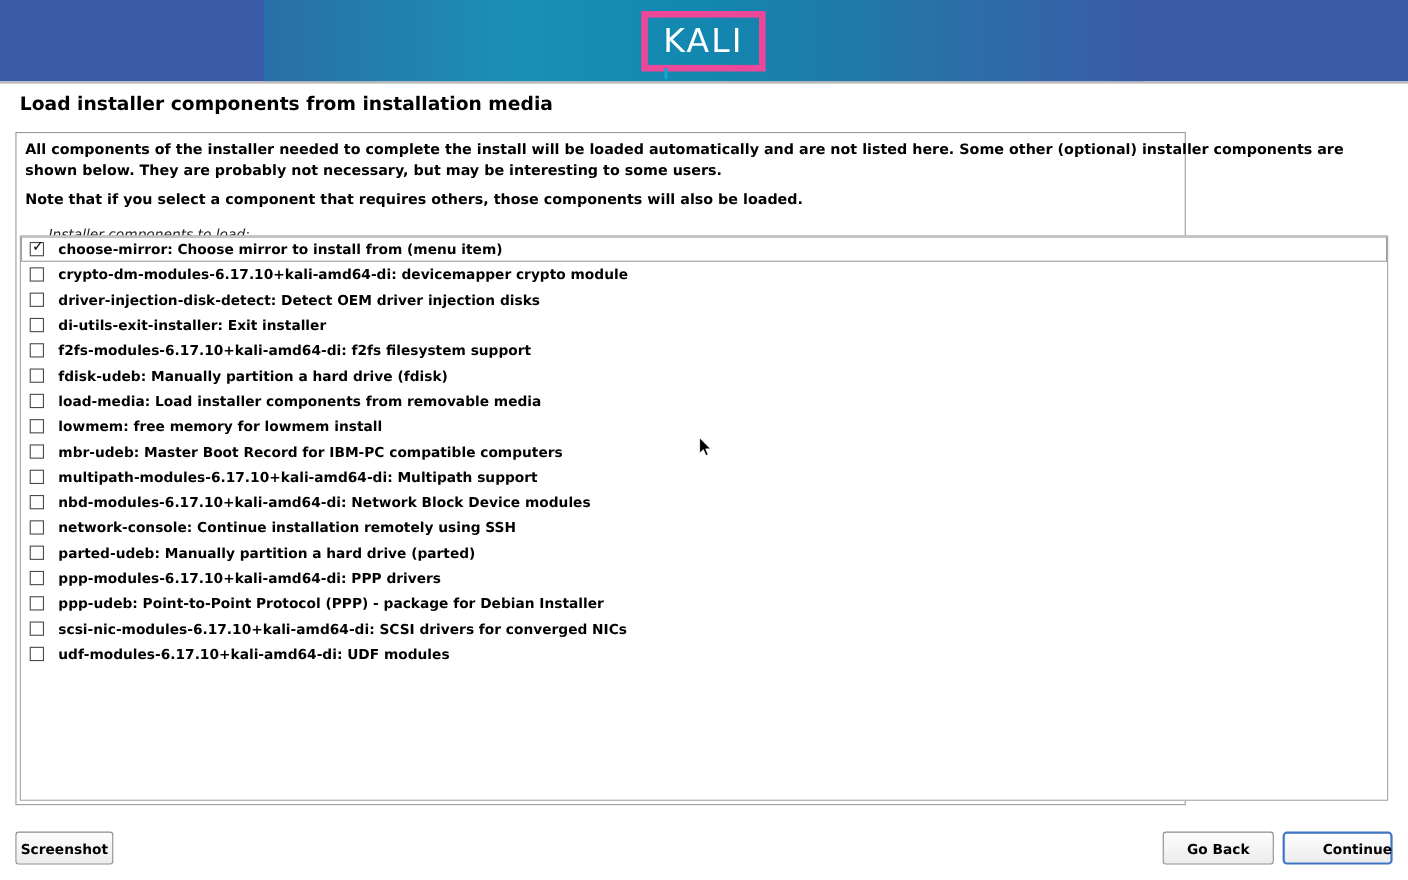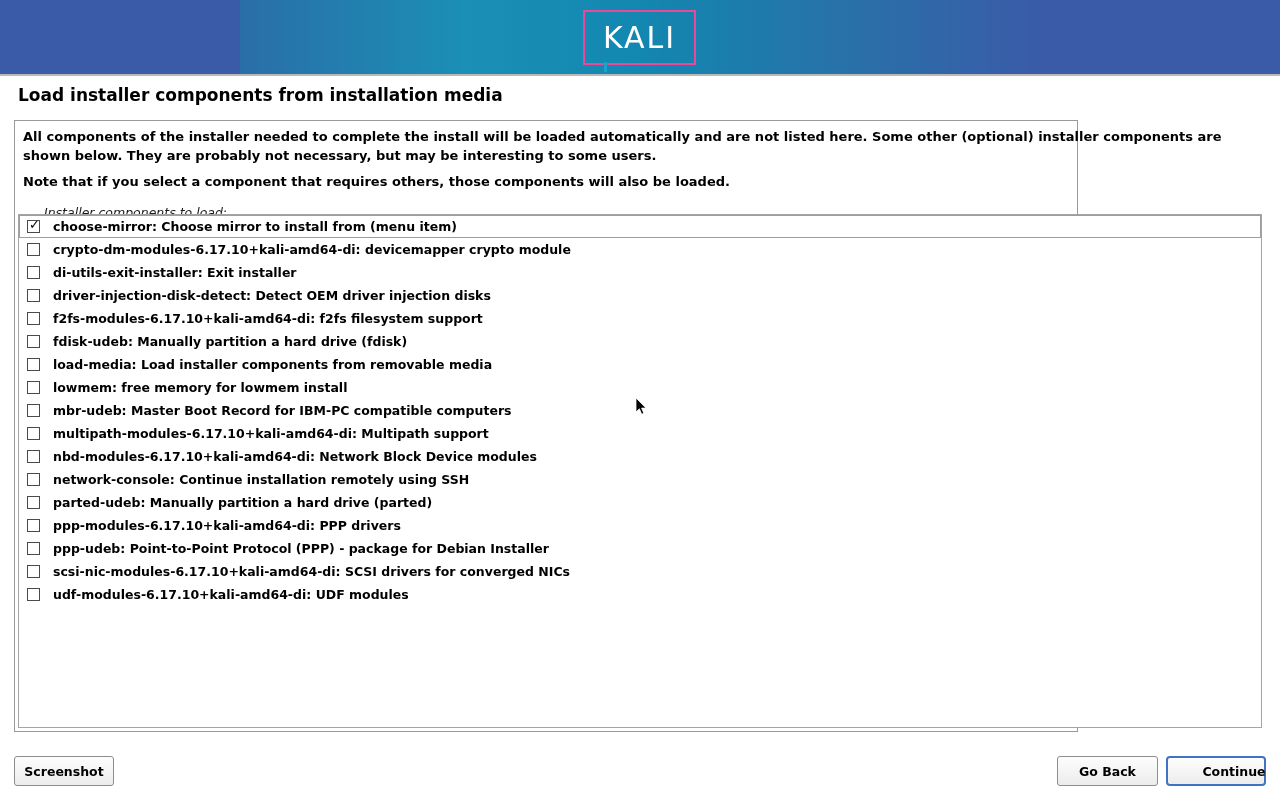--- a/index.html
+++ b/index.html
@@ -34,21 +34,21 @@
     width: 800px;
     height: 74px;
     background: linear-gradient(90deg, #2a6ea8 0%, #1b8fb5 28%, #1287b0 50%, #2a6fa8 78%, #3a5ba8 100%);
   }
   .banner-logo {
     position: absolute;
     left: 583px;
     top: 10px;
     width: 113px;
     height: 55px;
-    border: 2px solid #ec4899;
+    border: 6px solid #ec4899;
     box-sizing: border-box;
     display: flex;
     align-items: center;
     justify-content: center;
   }
   .banner-logo-text {
     color: #ffffff;
     font-size: 30px;
     letter-spacing: 2px;
     font-family: "DejaVu Sans", "Liberation Sans", sans-serif;
@@ -175,21 +175,21 @@
     background: linear-gradient(180deg, #fdfdfd 0%, #ececec 100%);
     font-size: 12.5px;
     font-weight: bold;
     color: #000000;
     display: flex;
     align-items: center;
     justify-content: center;
     box-sizing: border-box;
     cursor: default;
   }
-  .btn-screenshot { left: 14px; top: 756px; width: 100px; height: 30px; }
+  .btn-screenshot { left: 14px; top: 756px; width: 89px; height: 30px; }
   .btn-goback { left: 1057px; top: 756px; width: 101px; height: 30px; }
   .btn-continue {
     left: 1166px; top: 756px; width: 100px; height: 30px;
     border: 2px solid #3f74c4;
     border-radius: 4px;
     padding-left: 36px;
   }
 
   
   .cursor {
@@ -228,25 +228,25 @@
             <span class="mark">✓</span>
           </span>
           <span class="row-label">choose-mirror: Choose mirror to install from (menu item)</span>
         </div>
         <div class="row">
           <span class="checkbox"></span>
           <span class="row-label">crypto-dm-modules-6.17.10+kali-amd64-di: devicemapper crypto module</span>
         </div>
         <div class="row">
           <span class="checkbox"></span>
+          <span class="row-label">driver-injection-disk-detect: Detect OEM driver injection disks</span>
+        </div>
+        <div class="row">
+          <span class="checkbox"></span>
           <span class="row-label">di-utils-exit-installer: Exit installer</span>
-        </div>
-        <div class="row">
-          <span class="checkbox"></span>
-          <span class="row-label">driver-injection-disk-detect: Detect OEM driver injection disks</span>
         </div>
         <div class="row">
           <span class="checkbox"></span>
           <span class="row-label">f2fs-modules-6.17.10+kali-amd64-di: f2fs filesystem support</span>
         </div>
         <div class="row">
           <span class="checkbox"></span>
           <span class="row-label">fdisk-udeb: Manually partition a hard drive (fdisk)</span>
         </div>
         <div class="row">

